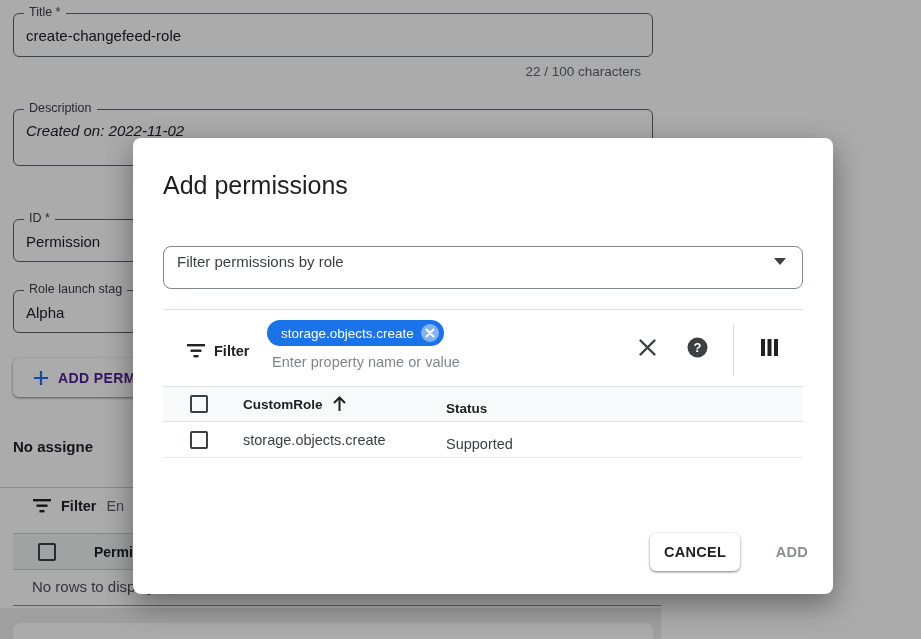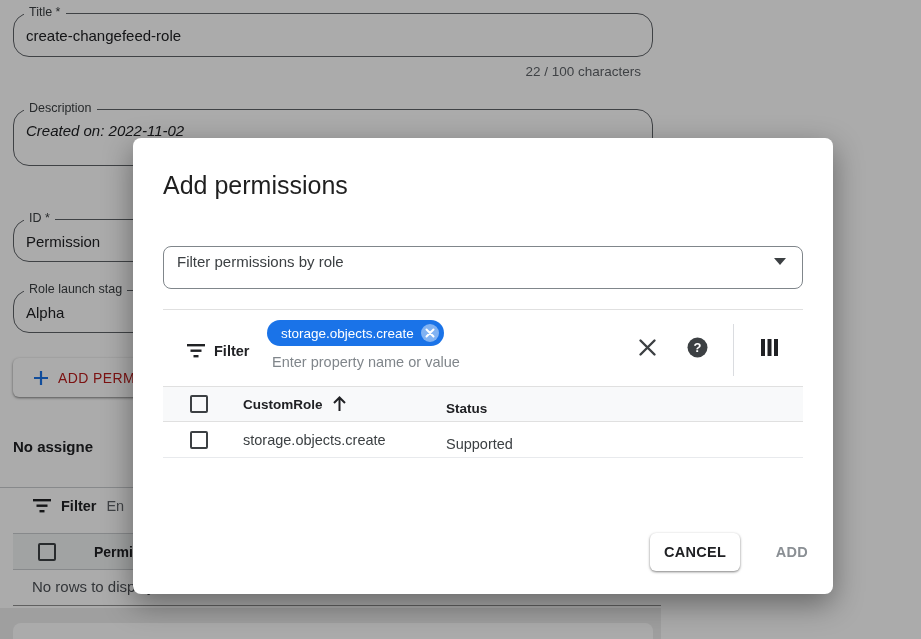--- a/index.html
+++ b/index.html
@@ -11,21 +11,21 @@
     overflow: hidden;
     color: #202124;
   }
 
   
   .page { position: absolute; inset: 0; background: #fff; }
 
   .ofield {
     position: absolute;
     border: 1px solid #5f6368;
-    border-radius: 16px;
+    border-radius: 6px;
     background: #fff;
   }
   .ofield .flabel {
     position: absolute;
     top: -9px; left: 10px;
     background: #fff;
     padding: 0 5px;
     font-size: 12.5px;
     color: #3c4043;
     white-space: nowrap;
@@ -51,23 +51,23 @@
     box-shadow: 0 1px 3px rgba(0,0,0,0.35), 0 1px 2px rgba(0,0,0,0.2);
     display: flex;
     align-items: center;
     cursor: pointer;
   }
   .add-perm-btn {
     left: 13px; top: 358px;
     width: 220px; height: 39px;
     padding-left: 20px;
     gap: 9px;
-    color: #b91c1c;
+    color: #4c1d95;
     font-size: 14px;
-    font-weight: 400;
+    font-weight: 700;
     letter-spacing: 0.4px;
     white-space: nowrap;
   }
   .bg-heading {
     position: absolute;
     left: 13px; top: 438px;
     font-size: 15px;
     font-weight: 600;
     color: #202124;
     white-space: nowrap;

